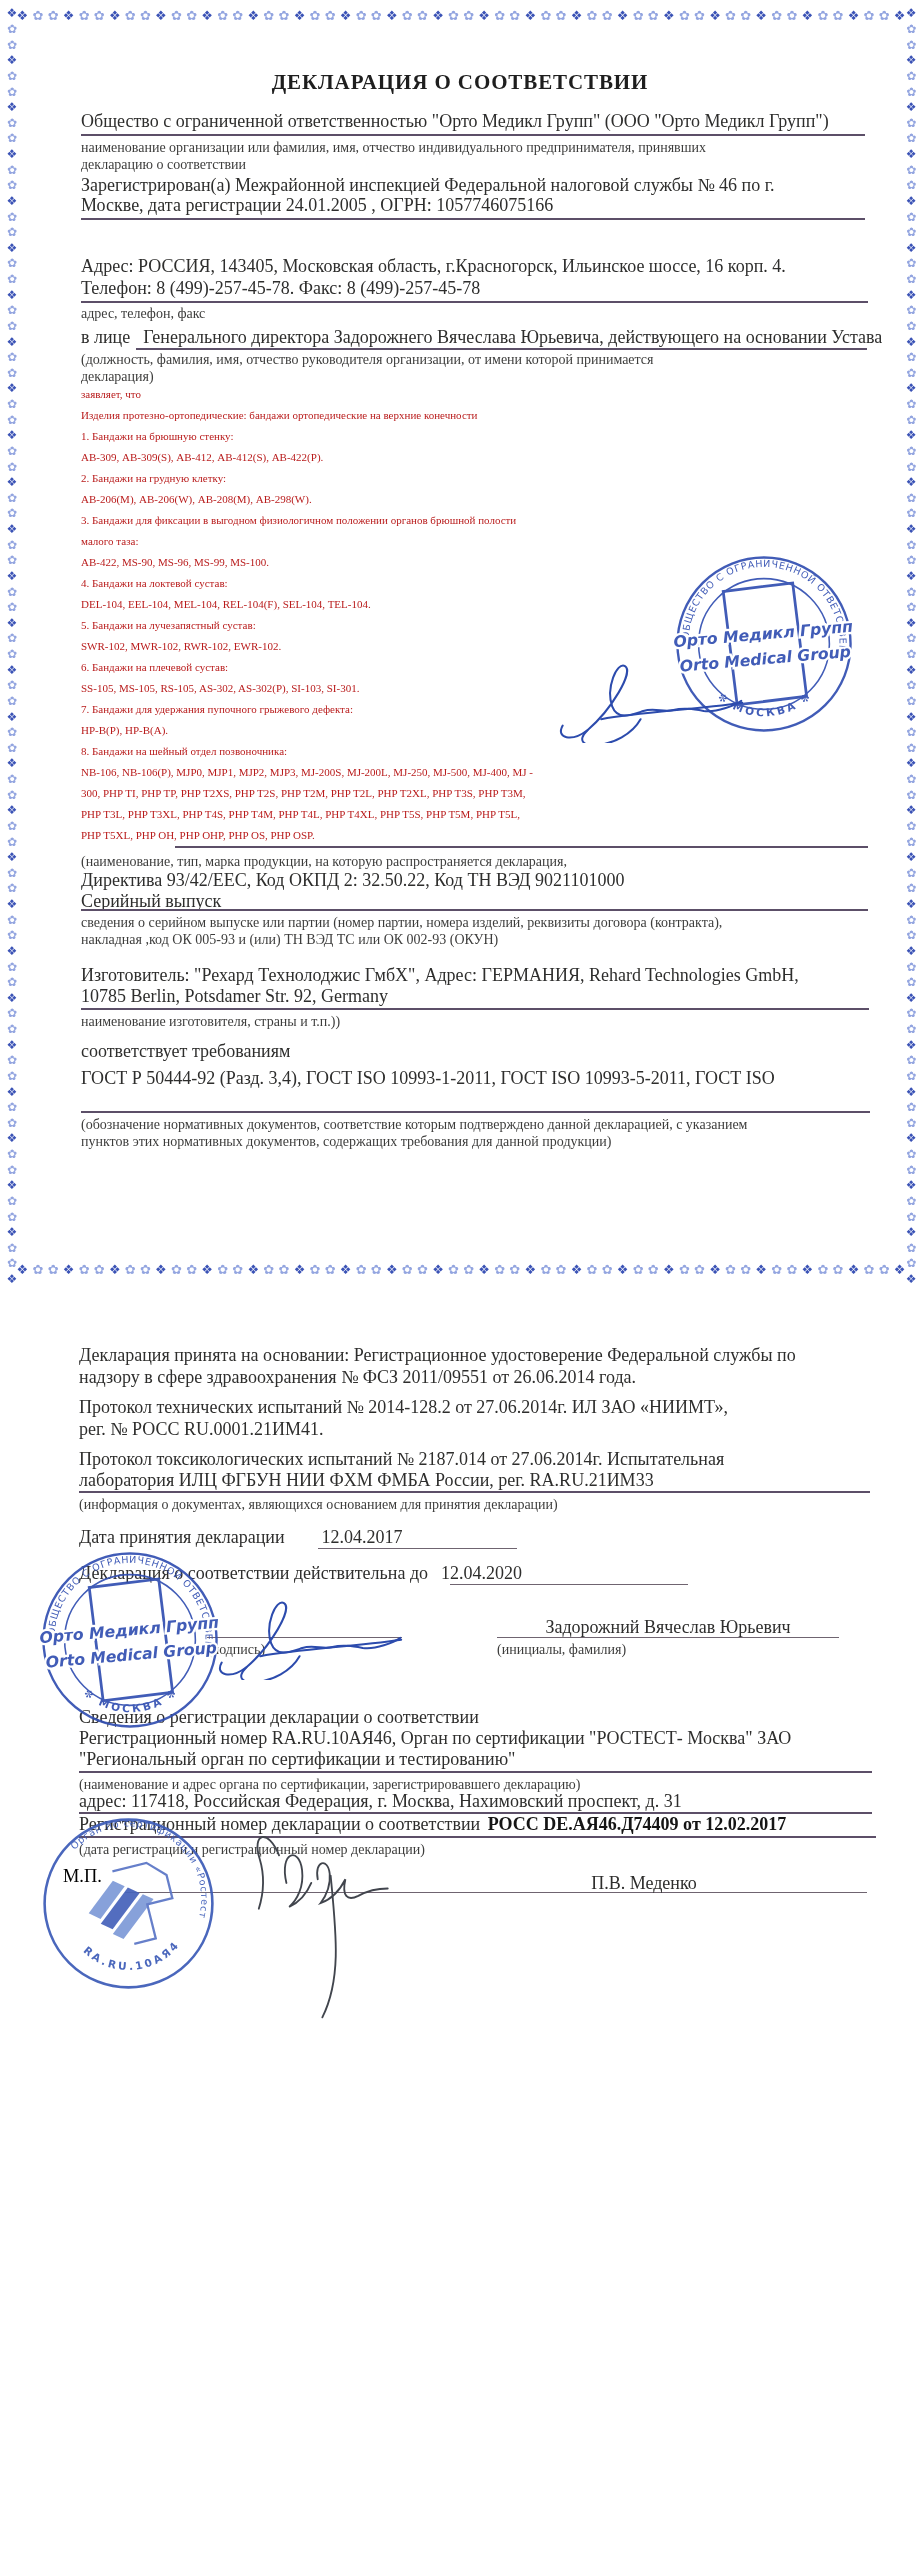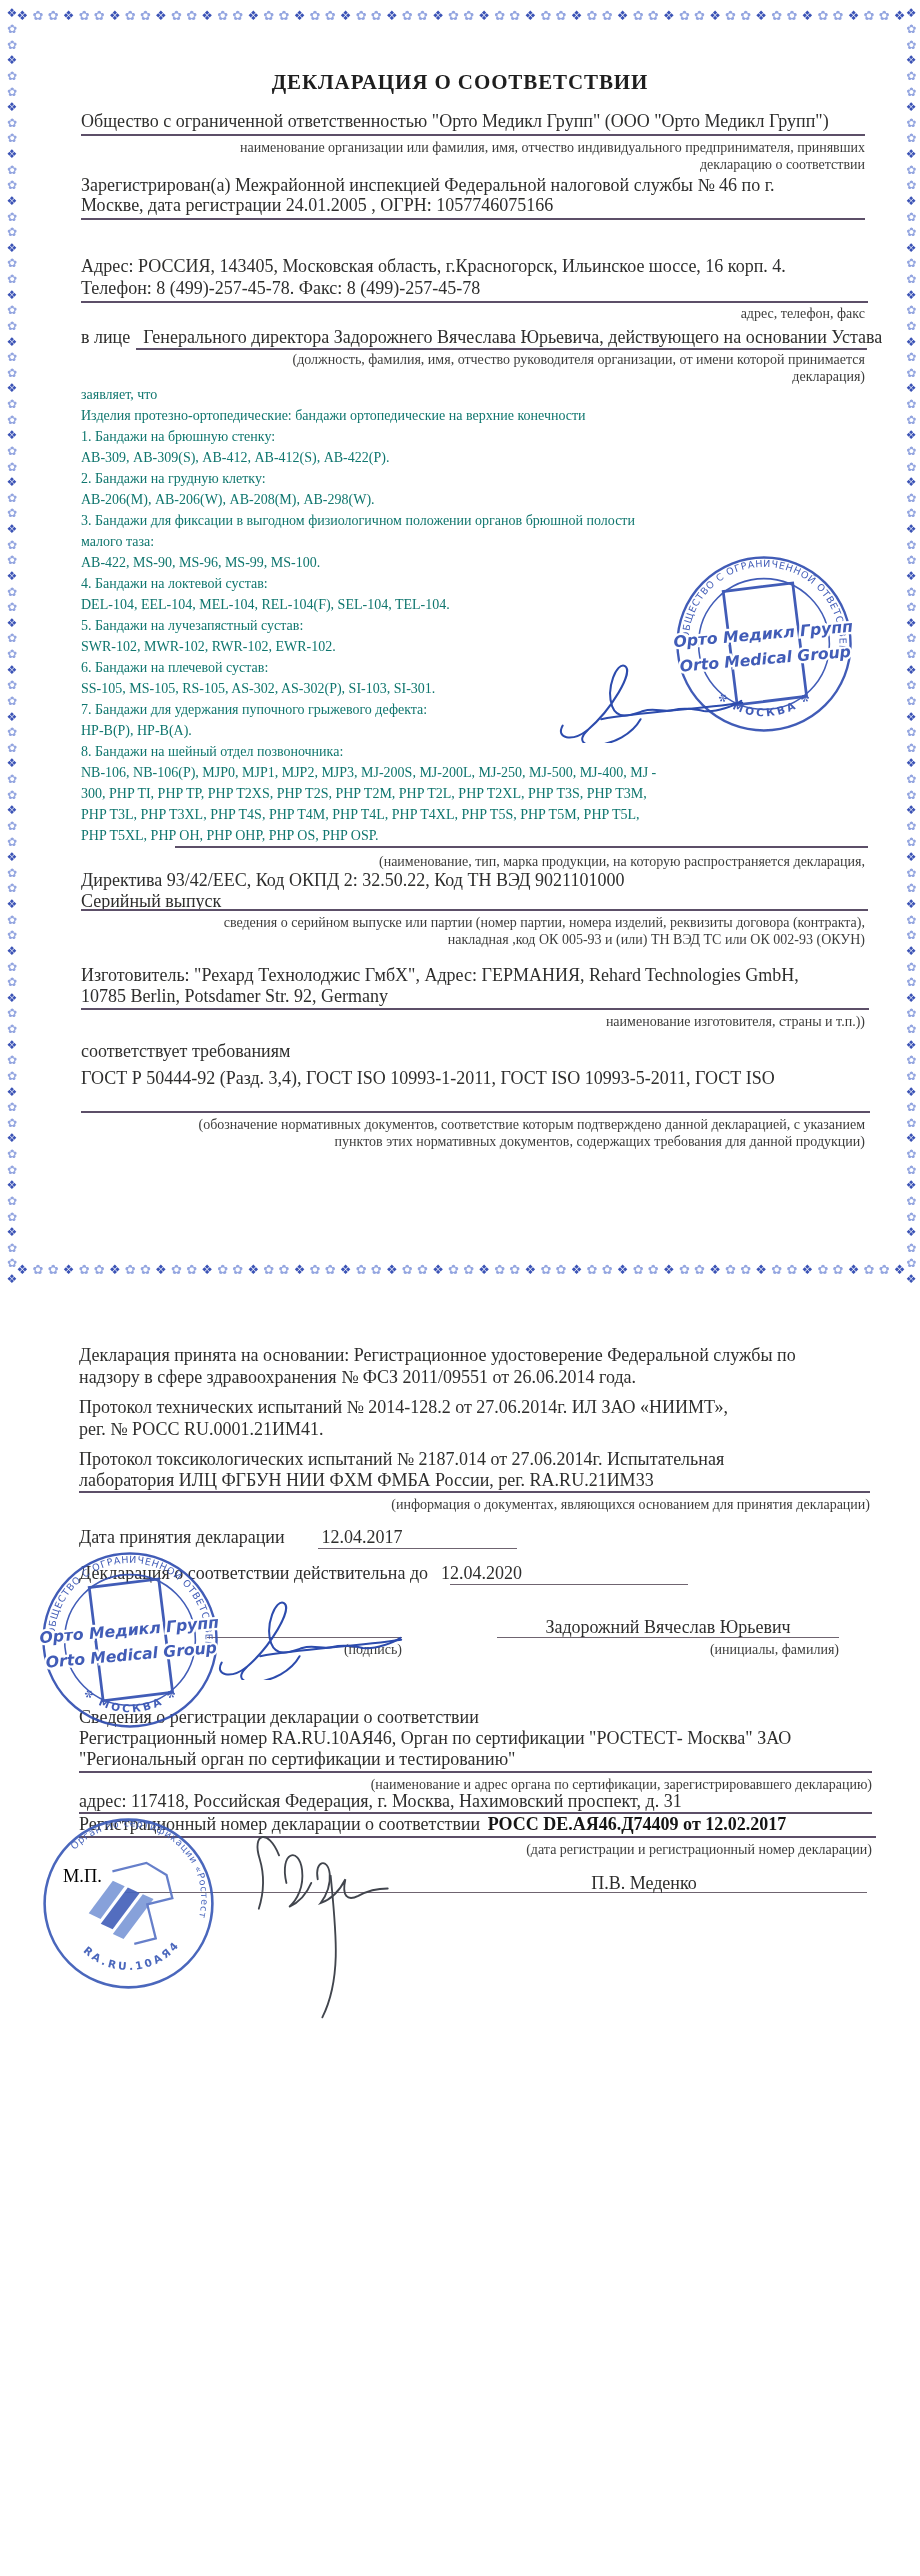--- a/index.html
+++ b/index.html
@@ -1,21 +1,21 @@
 <!DOCTYPE html>
 <html style="font-size:14.7px"><head>
 <meta charset="utf-8">
 <style>
   html,body{margin:0;padding:0;background:#e9e9e9;}
   #page{position:relative;width:920px;height:2576px;background:#ffffff;margin:0 auto;overflow:hidden;
         font-family:"Liberation Serif","DejaVu Serif",serif;color:#30302f;}
   .ln{position:absolute;font-size:18px;line-height:21px;white-space:nowrap;color:#2e2e2d;}
-  .blk{position:absolute;font-size:14px;line-height:21px;color:#0f766e;}
+  .blk{position:absolute;font-size:11px;line-height:21px;color:#b91c1c;}
   .blk div{white-space:nowrap;}
-  .cap{position:absolute;font-size:14px;line-height:17px;color:#3d3d3c;text-align:right;}
+  .cap{position:absolute;font-size:14px;line-height:17px;color:#3d3d3c;text-align:left;}
   .title{position:absolute;left:0;width:920px;text-align:center;font-size:21px;font-weight:bold;
          letter-spacing:0.9px;color:#1e1e1e;}
   .rule{position:absolute;height:1.8px;background:#5c4f68;}
   .rule.thin{height:1.4px;background:#6f6470;}
   .b{font-weight:bold;color:#151515;}
   .gap{display:inline-block;width:37px;}
   .gap-s{display:inline-block;width:13px;}
   
   .bh{position:absolute;left:16.6px;width:889px;height:24px;display:flex;justify-content:space-between;
       overflow:hidden;font-family:"DejaVu Sans",sans-serif;font-size:13px;line-height:18.4px;}

